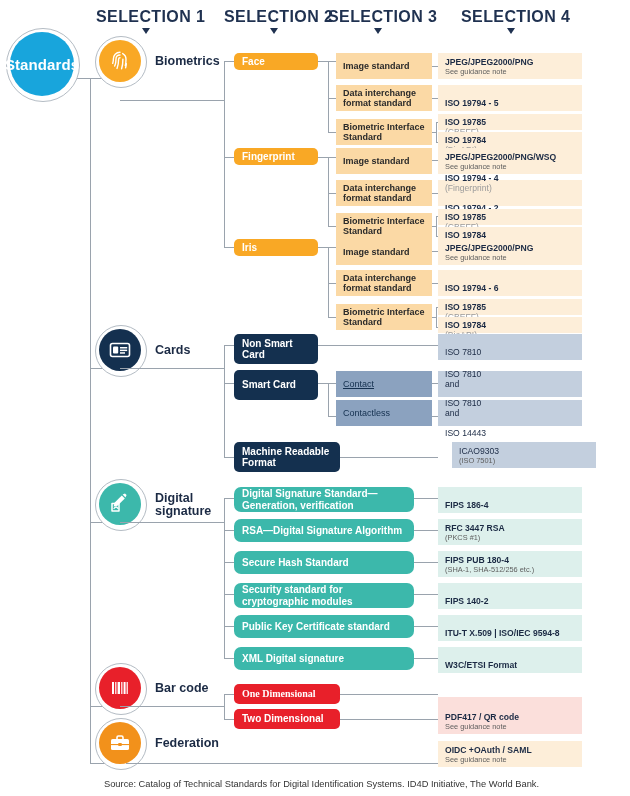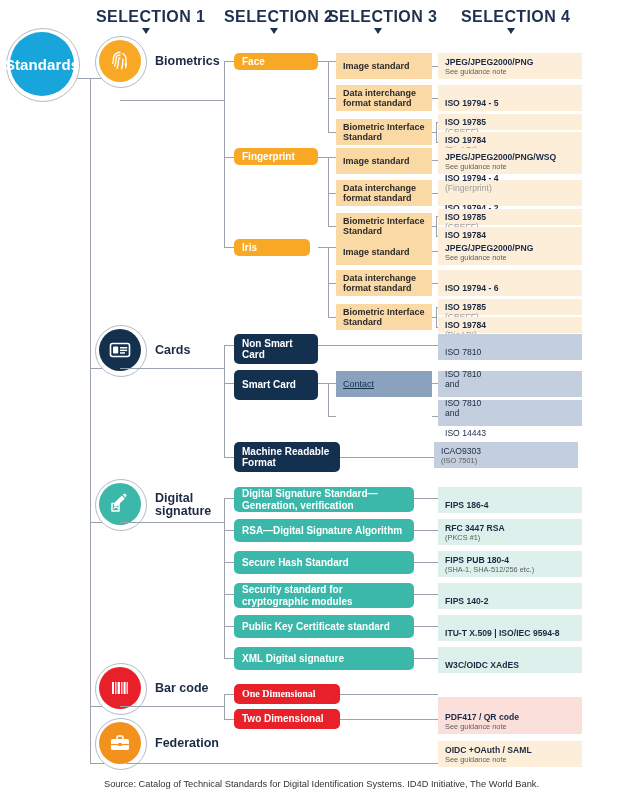--- a/index.html
+++ b/index.html
@@ -61,21 +61,21 @@
   }
   .box .tx{display:block;white-space:pre-line;}
 
   
   .l2{
     border-radius:5px;padding:0 8px;color:#ffffff;font-weight:bold;
     font-size:10px;line-height:11.5px;
   }
   .l2.bio{background:#f9a825;}
   .l2.card{background:#14304f;}
-  .l2.sig{background:#3cb8ab;}
+  .l2.sig{background:#3cb8ab;border-radius:7px;}
   .l2.bar{background:#e8202a;}
 
   
   .l3{padding:0 7px;color:#2a2a2a;font-size:9px;line-height:10.5px;font-weight:600;}
   .l3.bio{background:#fbd9a5;}
   .l3.card{background:#8ba2bf;color:#14304f;font-weight:normal;font-size:9px;}
 
   
   .l4{padding:0 7px;font-size:8.6px;line-height:10px;}
   .l4.bio{background:#fdeed9;}
@@ -202,21 +202,21 @@
   <div class="ln lnh" style="left:224px;top:157px;width:10px;"></div>
   <div class="ln lnh" style="left:224px;top:247px;width:10px;"></div>
   <div class="ln lnh" style="left:120px;top:100px;width:105px;"></div>
 
   <div class="box l2 bio" style="left:234px;top:53px;width:84px;height:17px;">
     <span class="tx">Face</span>
   </div>
   <div class="box l2 bio" style="left:234px;top:148px;width:84px;height:17px;">
     <span class="tx">Fingerprint</span>
   </div>
-  <div class="box l2 bio" style="left:234px;top:239px;width:76px;height:17px;">
+  <div class="box l2 bio" style="left:234px;top:239px;width:84px;height:17px;">
     <span class="tx">Iris</span>
   </div>
 
   <div class="ln lnh" style="left:318px;top:61px;width:10px;"></div>
   <div class="ln lnv" style="left:328px;top:61px;height:71px;"></div>
   <div class="ln lnh" style="left:328px;top:61px;width:8px;"></div>
   <div class="ln lnh" style="left:328px;top:98px;width:8px;"></div>
   <div class="ln lnh" style="left:328px;top:132px;width:8px;"></div>
 
   <div class="box l3 bio" style="left:336px;top:53px;width:96px;height:26px;">
@@ -389,41 +389,44 @@
   </div>
 
   <div class="ln lnh" style="left:318px;top:383px;width:10px;"></div>
   <div class="ln lnv" style="left:328px;top:383px;height:33px;"></div>
   <div class="ln lnh" style="left:328px;top:383px;width:8px;"></div>
   <div class="ln lnh" style="left:328px;top:416px;width:8px;"></div>
 
   <div class="box l3 card" style="left:336px;top:371px;width:96px;height:26px;text-decoration:underline;">
     <span class="tx">Contact</span>
   </div>
+  <div class="box l3 card" style="left:336px;top:400px;width:96px;height:26px;">
+    <span class="tx">Contactless</span>
+  </div>
 
   <div class="ln lnh" style="left:432px;top:383px;width:6px;"></div>
   <div class="ln lnh" style="left:432px;top:416px;width:6px;"></div>
 
   <div class="box l4 card" style="left:438px;top:371px;width:144px;height:26px;">
     <span class="tx">
       <span>ISO 7810</span>
       <span>and</span><br>
       <span>ISO 7816</span>
     </span>
   </div>
   <div class="box l4 card" style="left:438px;top:400px;width:144px;height:26px;">
     <span class="tx">
       <span>ISO 7810</span>
       <span>and</span><br>
       <span>ISO 14443</span>
     </span>
   </div>
 
   <div class="ln lnh" style="left:340px;top:457px;width:98px;"></div>
-  <div class="box l4 card" style="left:434px;top:442px;width:144px;height:26px;">
+  <div class="box l4 card" style="left:452px;top:442px;width:144px;height:26px;">
     <span class="tx">
       <span>ICAO9303</span>
       <span class="sub">(ISO 7501)</span>
     </span>
   </div>
 
   <div class="ln lnh" style="left:120px;top:522px;width:104px;"></div>
   <div class="ln lnv" style="left:224px;top:498px;height:160px;"></div>
   <div class="ln lnh" style="left:224px;top:498px;width:10px;"></div>
   <div class="ln lnh" style="left:224px;top:530px;width:10px;"></div>
@@ -482,21 +485,21 @@
       <b>FIPS 140-2</b>
     </span>
   </div>
   <div class="box l4 sig" style="left:438px;top:615px;width:144px;height:26px;">
     <span class="tx">
       <b>ITU-T X.509  |  ISO/IEC 9594-8</b>
     </span>
   </div>
   <div class="box l4 sig" style="left:438px;top:647px;width:144px;height:26px;">
     <span class="tx">
-      <b>W3C/OIDC  XAdES</b>
+      <b>W3C/ETSI  Format</b>
     </span>
   </div>
 
   <div class="ln lnh" style="left:120px;top:706px;width:104px;"></div>
   <div class="ln lnv" style="left:224px;top:694px;height:25px;"></div>
   <div class="ln lnh" style="left:224px;top:694px;width:10px;"></div>
   <div class="ln lnh" style="left:224px;top:719px;width:10px;"></div>
 
   <div class="box l2 bar" style="left:234px;top:684px;width:106px;height:20px;font-family:Liberation Serif, serif;">
     <span class="tx">One Dimensional</span>

